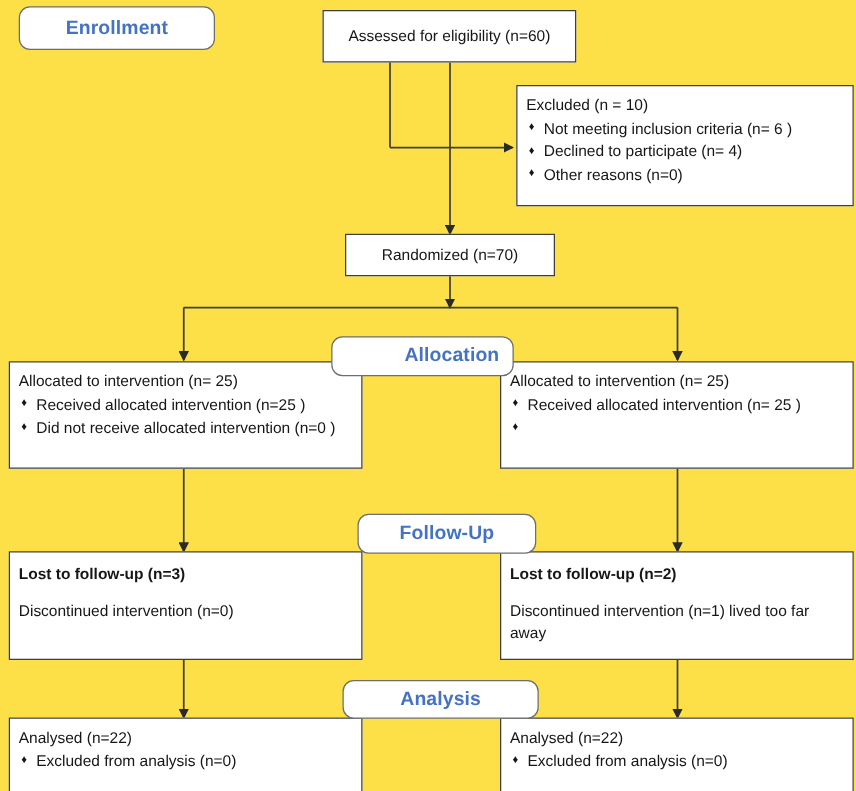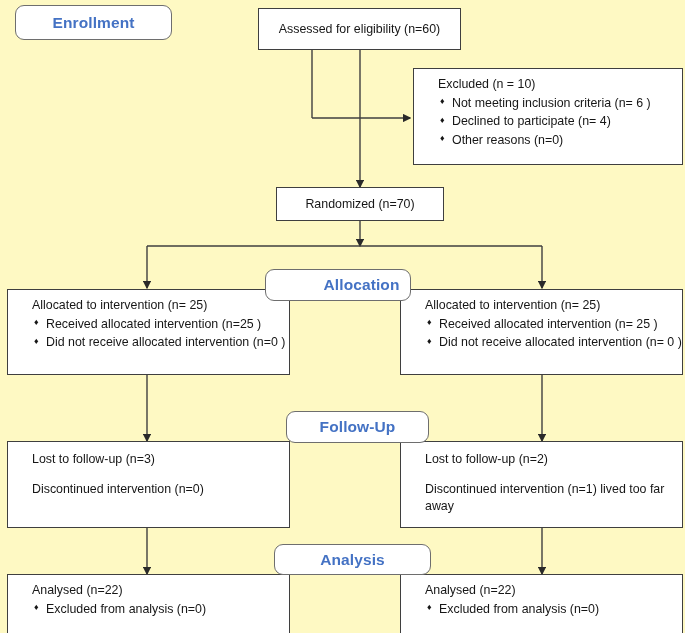--- a/index.html
+++ b/index.html
@@ -9,39 +9,39 @@
   }
   body {
     font-family: "Liberation Sans", sans-serif;
     color: #1a1a1a;
   }
   #canvas {
     position: relative;
     width: 685px;
     height: 633px;
     overflow: hidden;
-    background: #fef9c3;
+    background: #fde047;
   }
   #edges {
     position: absolute;
     left: 0;
     top: 0;
     width: 685px;
     height: 633px;
     pointer-events: none;
   }
   .node {
     position: absolute;
     box-sizing: border-box;
     border: 1.3px solid #3f3f3f;
     background: #ffffff;
     font-size: 12.4px;
     line-height: 1.36;
     color: #161616;
-    padding: 7px 9px 6px 24px;
+    padding: 7px 9px 6px 7px;
   }
   .node.center {
     display: flex;
     align-items: center;
     justify-content: center;
     padding: 16px;
     text-align: center;
   }
   .node .head {
     display: block;
@@ -65,20 +65,21 @@
     font-size: 9px;
     line-height: 1.55;
     color: #161616;
   }
   .node .para {
     display: block;
     margin-top: 13px;
   }
   .node .para.first {
     margin-top: 2px;
+    font-weight: bold;
   }
   .pill {
     position: absolute;
     box-sizing: border-box;
     border: 1.3px solid #6e6e6e;
     border-radius: 9px;
     background: #ffffff;
     display: flex;
     align-items: center;
     justify-content: center;
@@ -166,21 +167,21 @@
     <ul class="bullets">
       <li><span class="dia">♦</span><span>Received allocated intervention (n=25 )</span></li>
       <li><span class="dia">♦</span><span>Did not receive allocated intervention (n=0 )</span></li>
     </ul>
   </div>
 
   <div class="node" style="left:400px;top:289px;width:283px;height:86px;">
     <span class="head">Allocated to intervention (n= 25)</span>
     <ul class="bullets">
       <li><span class="dia">♦</span><span>Received allocated intervention (n= 25 )</span></li>
-      <li><span class="dia">♦</span><span>Did not receive allocated intervention (n= 0 )</span></li>
+      <li><span class="dia">♦</span></li>
     </ul>
   </div>
 
   <div class="node" style="left:7px;top:441px;width:283px;height:87px;">
     <span class="para first">Lost to follow-up (n=3)</span>
     <span class="para">Discontinued intervention (n=0)</span>
   </div>
 
   <div class="node" style="left:400px;top:441px;width:283px;height:87px;">
     <span class="para first">Lost to follow-up (n=2)</span>

